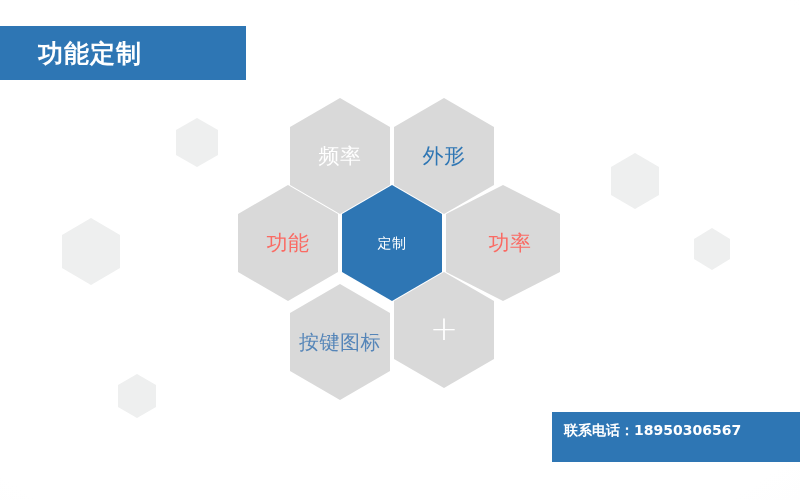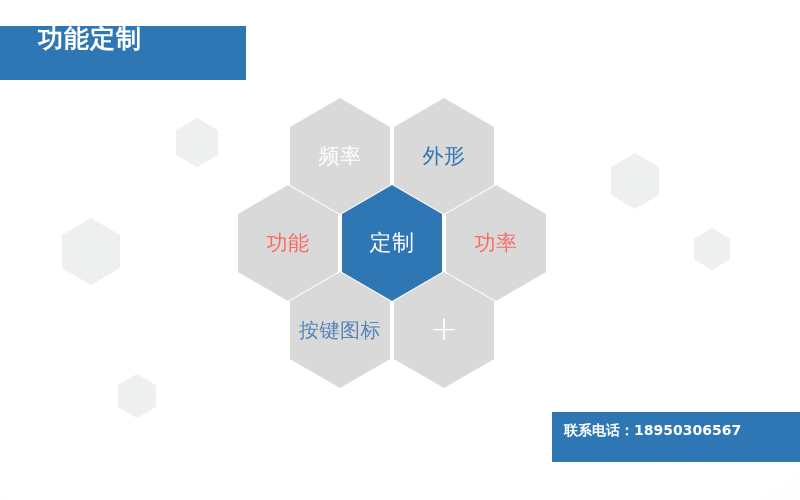--- a/index.html
+++ b/index.html
@@ -33,20 +33,21 @@
 
   
   .title-bar {
     position: absolute;
     left: 0;
     top: 26px;
     width: 246px;
     height: 54px;
     background: #2e76b4;
     display: flex;
+    align-items: center;
     box-sizing: border-box;
     padding-left: 38px;
   }
   .title-text {
     color: #ffffff;
     font-size: 25px;
     font-weight: bold;
     letter-spacing: 1px;
     line-height: 1;
     white-space: nowrap;
@@ -77,43 +78,43 @@
     line-height: 1;
     white-space: nowrap;
     letter-spacing: 0.5px;
   }
   .hex-center {
     background: #2e76b4;
     z-index: 5;
   }
   .hex-center .hex-label {
     color: #ffffff;
-    font-size: 22px;
+    font-size: 14px;
   }
   .lbl-white  { color: #ffffff; }
   .lbl-blue   { color: #2e76b4; }
   .lbl-red    { color: #fa6a63; }
   .lbl-steel  { color: #5585b8; }
 
   .plus-icon {
     color: #ffffff;
     font-size: 34px;
     font-weight: 300;
     line-height: 1;
     display: block;
     transform: translateY(-2px);
   }
 
   
   .hex-freq   { left: 60px;  top: 6px;   }   
   .hex-shape  { left: 164px; top: 6px;   }   
   .hex-func   { left: 8px;   top: 93px;  }   
   .hex-cust   { left: 112px; top: 93px;  }   
-  .hex-power  { left: 216px; top: 93px;  }   
-  .hex-keys   { left: 60px;  top: 180px; }   
+  .hex-power  { left: 216px; top: 93px; padding-left: 14px;  }   
+  .hex-keys   { left: 60px;  top: 192px; }   
   .hex-plus   { left: 164px; top: 180px; }   
   .hex-keys .hex-label { font-size: 20px; }
 
   
   .contact-box {
     position: absolute;
     left: 552px;
     top: 412px;
     width: 248px;
     height: 50px;

